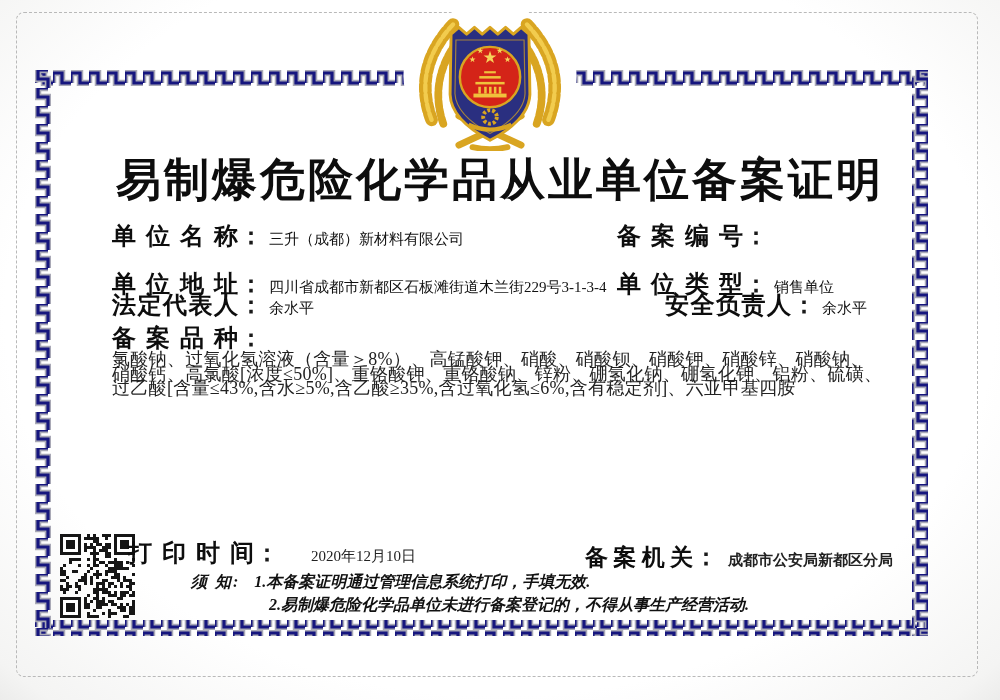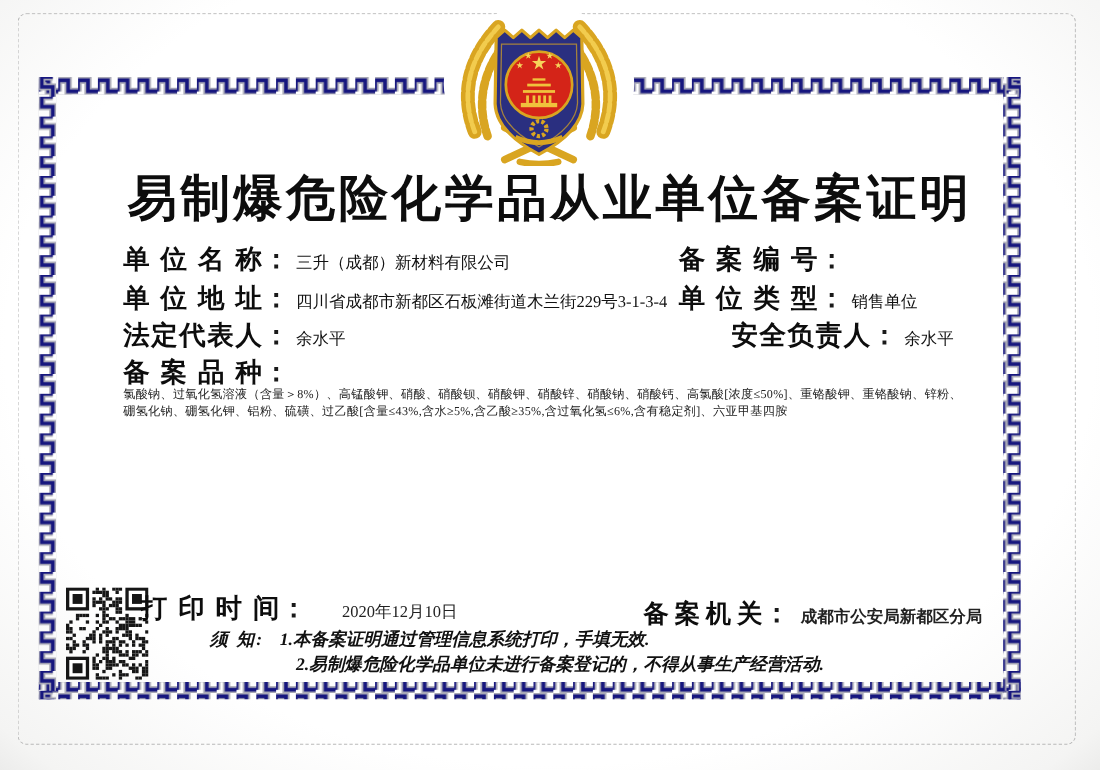--- a/index.html
+++ b/index.html
@@ -31,25 +31,25 @@
   .row{position:absolute;left:112px;width:776px;display:flex;align-items:baseline;}
   .cell-left{display:flex;align-items:baseline;width:505px;}
   .cell-right{display:flex;align-items:baseline;}
   .flabel{
     font-size:24px;font-weight:bold;color:#0d0d0d;
     display:inline-block;width:126px;text-align-last:justify;text-align:justify;
   }
   .colon{font-size:24px;font-weight:bold;margin:0 6px 0 1px;}
   .fvalue{font-size:15px;color:#111;}
   .mono-ish{font-family:"Liberation Serif","DejaVu Serif",serif;letter-spacing:0.5px;}
-  .row1{top:220px;} .row2{top:255px;} .row3{top:289px;gap:48px;}
+  .row1{top:220px;} .row2{top:268px;} .row3{top:289px;gap:48px;}
   .vlabel-row{top:322px;}
   .vtext{
     position:absolute;left:112px;top:352px;width:772px;
-    font-size:11px;line-height:14.6px;color:#222;letter-spacing:0.3px;
+    font-size:18px;line-height:14.6px;color:#222;letter-spacing:0.3px;
   }
   .qr{position:absolute;left:60px;top:534px;width:75px;height:84px;}
   .print-row{position:absolute;left:128px;top:537px;display:flex;align-items:baseline;}
   .print-value{font-size:15px;margin-left:26px;color:#222;}
   .authority-row{position:absolute;left:585px;top:541px;display:flex;align-items:baseline;}
   .authority-row .flabel{width:108px;font-size:23px;}
   .authority-value{font-size:15px;font-weight:bold;color:#222;margin-left:4px;}
   .notice{
     position:absolute;left:150px;top:570px;width:600px;
     font-style:italic;font-weight:bold;font-size:16px;line-height:23px;color:#111;margin-left:41px;

